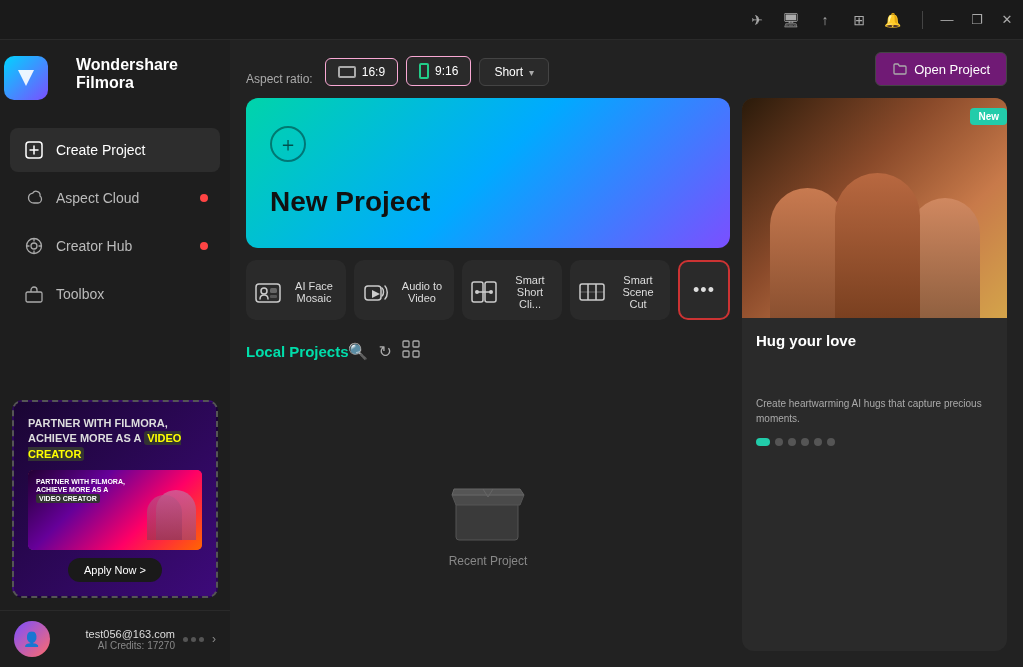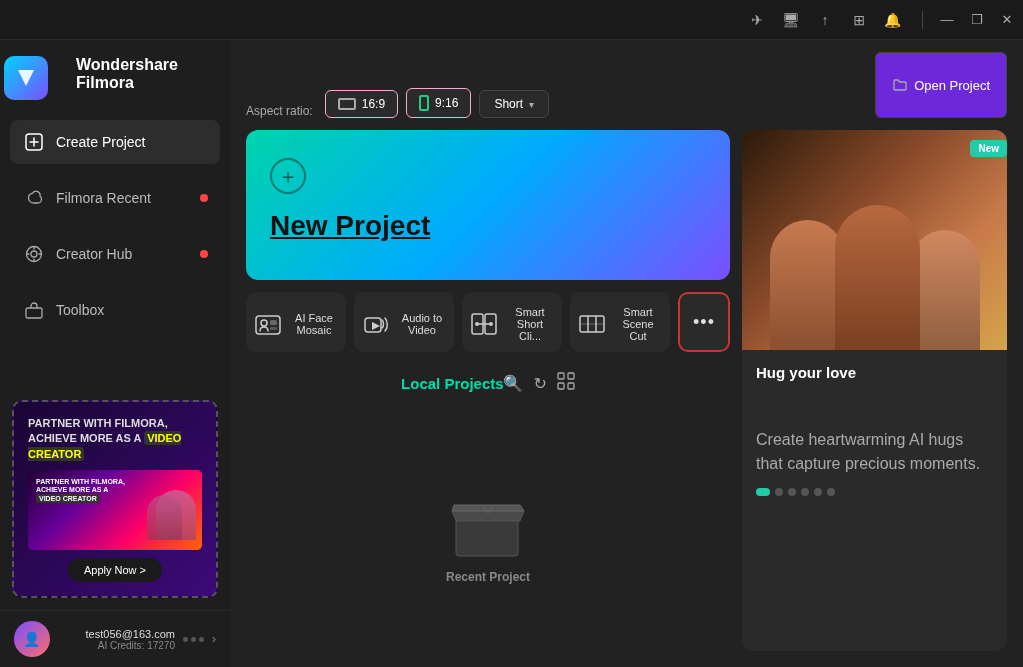--- a/index.html
+++ b/index.html
@@ -100,22 +100,23 @@
       flex-direction: column;
     }
     .logo-text-main {
       font-size: 16px;
       font-weight: 700;
       color: #fff;
     }
     .sidebar-nav {
       display: flex;
       flex-direction: column;
-      gap: 12px;
+      gap: 4px;
       padding: 0 10px;
+      margin-top: 8px;
     }
     .sidebar-item {
       display: flex;
       align-items: center;
       gap: 12px;
       padding: 12px 14px;
       border-radius: 8px;
       cursor: pointer;
       position: relative;
       font-size: 14px;
@@ -296,24 +297,24 @@
     }
     .more-chevron {
       font-size: 10px;
       color: #aaa;
     }
     .open-project-btn {
       margin-left: auto;
       display: flex;
       align-items: center;
       gap: 6px;
-      padding: 24px 16px;
+      padding: 8px 16px;
       border-radius: 6px;
       border: 1px solid #444;
-      background: #6d28d9;
+      background: #701a75;
       color: #fff;
       cursor: pointer;
       font-size: 13px;
     }
 
     
     .content-area {
       flex: 1;
       display: flex;
       gap: 12px;
@@ -350,22 +351,21 @@
       display: flex;
       align-items: center;
       justify-content: center;
       font-size: 20px;
       color: rgba(0,0,0,0.6);
     }
     .new-project-label {
       font-size: 28px;
       font-weight: 700;
       color: #111;
-      margin-top: 8px;
-      text-decoration: underline;
+      margin-top: 16px;
     }
 
     
     .quick-actions {
       display: flex;
       gap: 8px;
     }
     .quick-action-btn {
       flex: 1;
       background: #2a2a2a;
@@ -455,21 +455,21 @@
     .featured-content {
       padding: 14px;
     }
     .featured-title {
       font-size: 15px;
       font-weight: 700;
       color: #fff;
       margin-bottom: 6px;
     }
     .featured-desc {
-      font-size: 16px;
+      font-size: 10px;
       color: #aaa;
       line-height: 1.5;
       margin-top: 47px;
     }
     .featured-dots {
       display: flex;
       gap: 5px;
       margin-top: 12px;
       align-items: center;
     }
@@ -478,21 +478,21 @@
       height: 8px;
       border-radius: 50%;
       background: #555;
     }
     .fdot.active { background: #22ccaa; width: 14px; border-radius: 4px; }
 
     
     .local-projects-header {
       display: flex;
       align-items: center;
-      justify-content: center;
+      justify-content: flex-start;
       padding: 8px 0 12px;
     }
     .local-projects-title {
       font-size: 15px;
       font-weight: 600;
       color: #00ddaa;
     }
     .local-projects-actions {
       display: flex;
       gap: 10px;
@@ -514,21 +514,20 @@
       padding-top: 20px;
     }
     .empty-box-icon {
       width: 80px;
       height: 65px;
       position: relative;
     }
     .empty-state-label {
       font-size: 12px;
       color: #888;
-      font-weight: bold;
     }
   </style>
 </head>
 <body>
 
 <div class="title-bar">
   <div class="title-bar-icons">
     <div class="title-bar-icon">✈</div>
     <div class="title-bar-icon">🖥</div>
     <div class="title-bar-icon">↑</div>
@@ -567,21 +566,21 @@
           </svg>
         </span>
         <span>Create Project</span>
       </div>
       <div class="sidebar-item">
         <span class="sidebar-item-icon">
           <svg width="18" height="18" viewBox="0 0 18 18" fill="none">
             <path d="M9 14c-3 0-5.5-2-5.5-5 0-2.5 1.8-4.5 4.2-4.9a4 4 0 017.3 2.9C15.8 7.6 16.5 8.7 16.5 10c0 2.2-1.6 4-3.5 4H9z" stroke="#aaa" stroke-width="1.3"></path>
           </svg>
         </span>
-        <span>Filmora Recent</span>
+        <span>Aspect Cloud</span>
         <div class="sidebar-dot"></div>
       </div>
       <div class="sidebar-item">
         <span class="sidebar-item-icon">
           <svg width="18" height="18" viewBox="0 0 18 18" fill="none">
             <circle cx="9" cy="9" r="7.5" stroke="#aaa" stroke-width="1.3"></circle>
             <circle cx="9" cy="9" r="3" stroke="#aaa" stroke-width="1.3"></circle>
             <path d="M9 1.5v3M9 13.5v3M1.5 9h3M13.5 9h3" stroke="#aaa" stroke-width="1.3"></path>
           </svg>
         </span>

